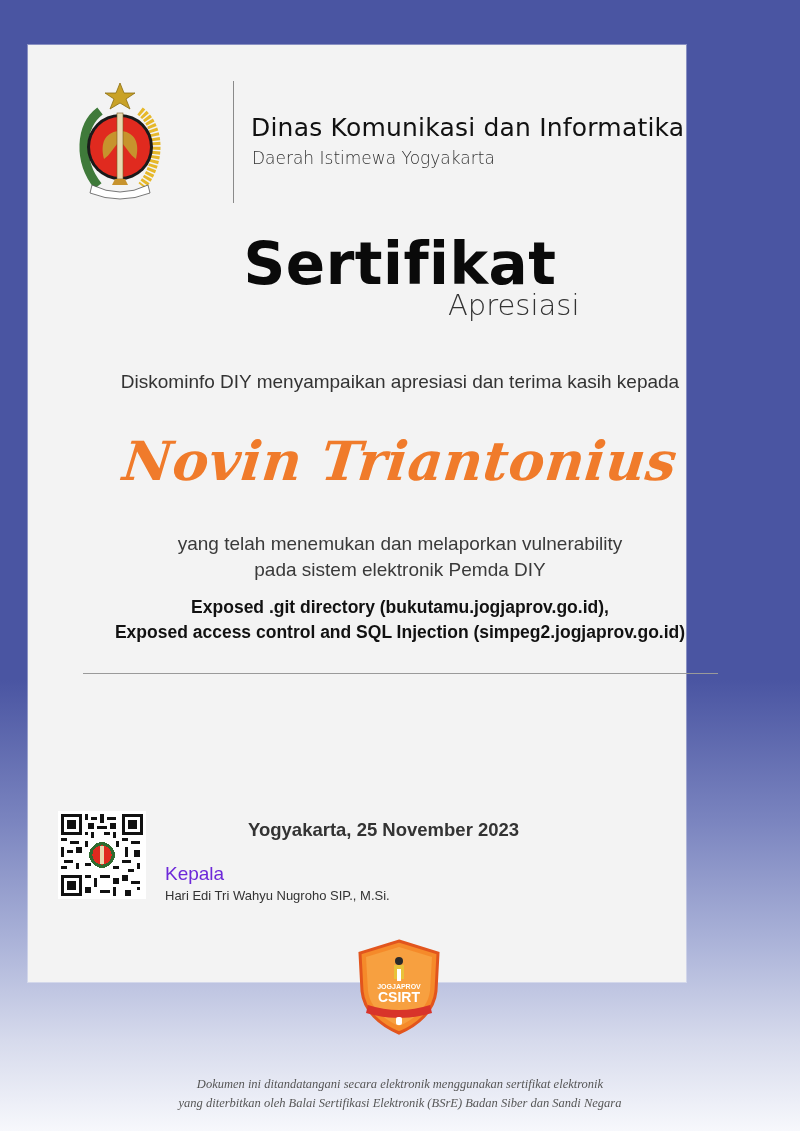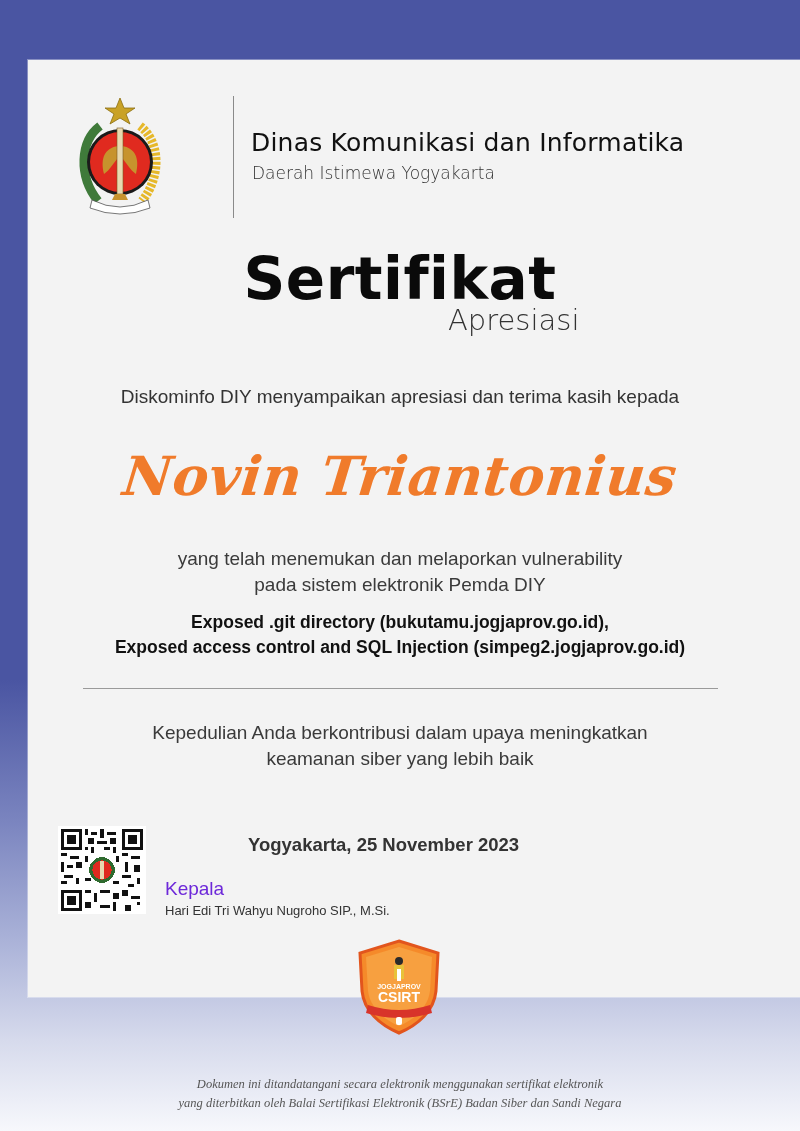--- a/index.html
+++ b/index.html
@@ -2,24 +2,23 @@
 <html><head>
 <meta charset="utf-8">
 <style>
   html, body { margin:0; padding:0; }
   body {
     width:800px; height:1131px; position:relative; overflow:hidden;
     background: linear-gradient(to bottom, #4a55a2 0px, #4a55a2 680px, #7a84bf 820px, #aab2d8 940px, #d6daec 1040px, #f7f8fc 1131px);
     font-family: "Liberation Sans", sans-serif;
   }
   .card {
-    position:absolute; left:28px; top:45px; width:772px; height:937px;
+    position:absolute; left:28px; top:45px; width:658px; height:937px;
     background:#f3f3f3;
     box-shadow: 0 0 0 1px rgba(255,255,255,0.35);
-    margin-top: 15px;
   }
   .header { position:absolute; left:42px; top:36px; width:680px; height:125px; }
   .logo { position:absolute; left:0; top:0; width:100px; height:122px; }
   .vdivider { position:absolute; left:163px; top:0; width:1px; height:122px; background:#8a8a8a; }
   .org-name { position:absolute; left:181px; top:32px; font-size:25px; font-weight:500; color:#111; letter-spacing:0.2px; white-space:nowrap; font-family:"DejaVu Sans", sans-serif; }
   .org-sub { position:absolute; left:182px; top:67px; font-size:17px; color:#333; white-space:nowrap; font-family:"DejaVu Sans", sans-serif; font-weight:300; }
 
   .title { position:absolute; left:0; width:744px; top:185px; text-align:center; font-family:"DejaVu Sans", sans-serif; font-weight:bold; font-size:58px; color:#0a0a0a; letter-spacing:0.5px; }
   .subtitle { position:absolute; left:420px; top:243px; font-family:"DejaVu Sans", sans-serif; font-size:29px; color:#333; font-weight:300; }
 
@@ -83,24 +82,20 @@
     <div>pada sistem elektronik Pemda DIY</div>
   </div>
 
   <div class="center-text findings">
     <div>Exposed .git directory (bukutamu.jogjaprov.go.id),</div>
     <div>Exposed access control and SQL Injection (simpeg2.jogjaprov.go.id)</div>
   </div>
 
   <div class="hr"></div>
 
-  <div class="center-text closing">
-    <div>Kepedulian Anda berkontribusi dalam upaya meningkatkan</div>
-    <div>keamanan siber yang lebih baik</div>
-  </div>
 
   <div class="qr">
     <svg width="88" height="88" viewBox="0 0 29 29" shape-rendering="crispEdges">
       <rect width="29" height="29" fill="#fff"></rect>
       <g fill="#111">
         <rect x="1" y="1" width="7" height="7"></rect>
           <rect x="2" y="2" width="5" height="5" fill="#fff"></rect>
           <rect x="3" y="3" width="3" height="3"></rect>
         <rect x="21" y="1" width="7" height="7"></rect>
           <rect x="22" y="2" width="5" height="5" fill="#fff"></rect>

